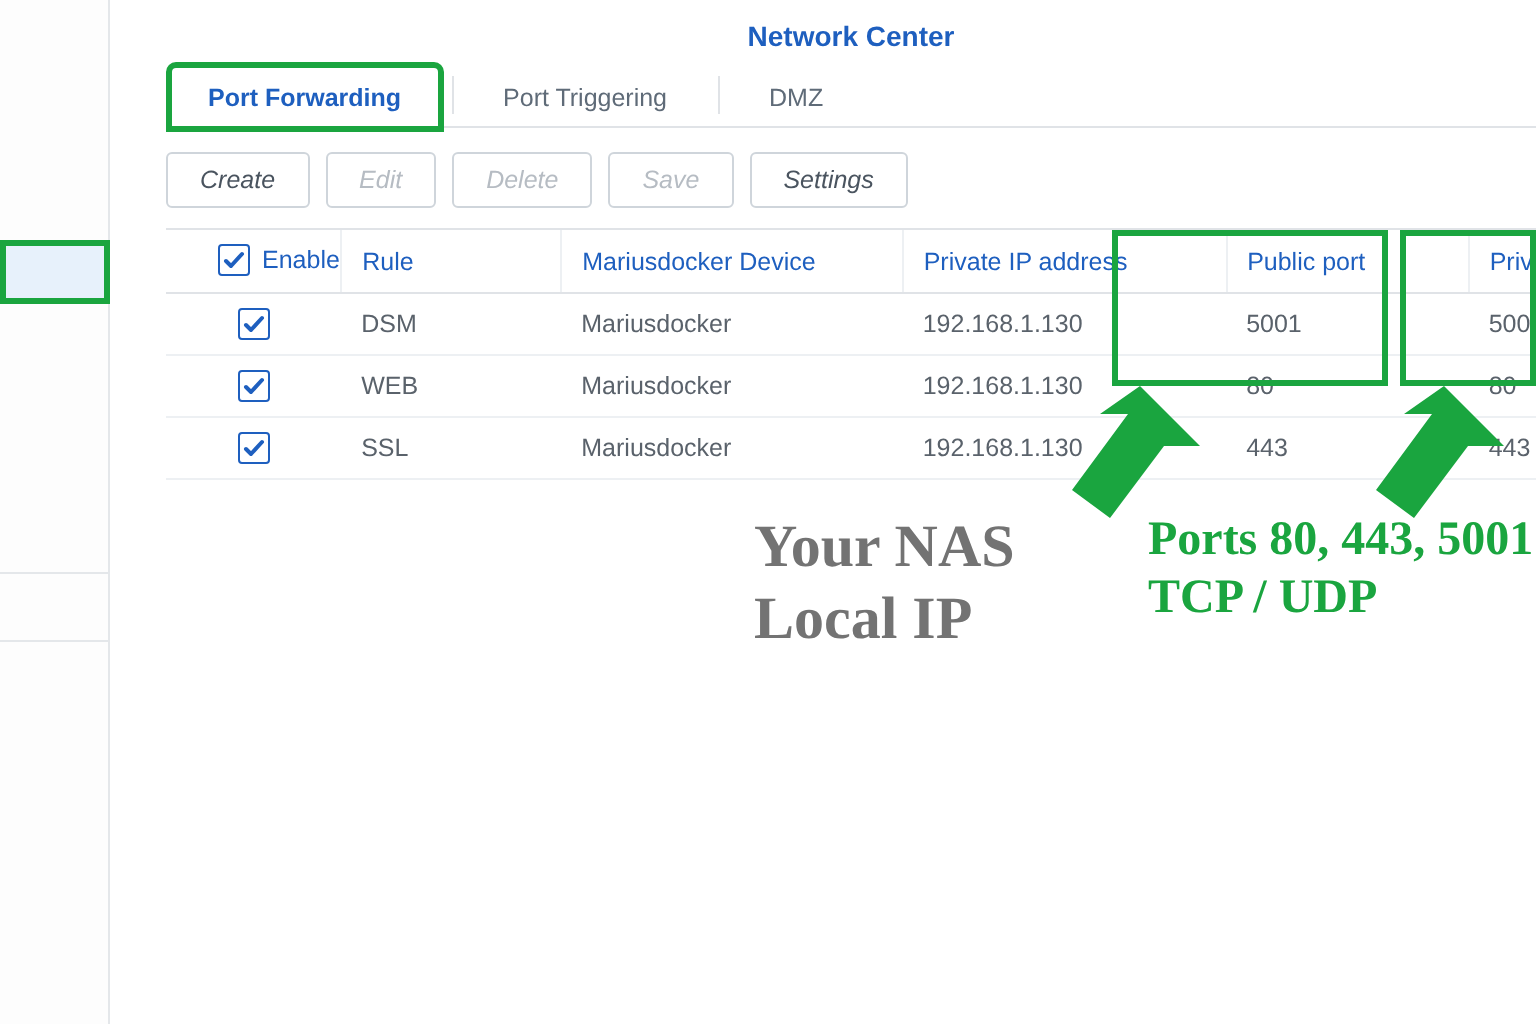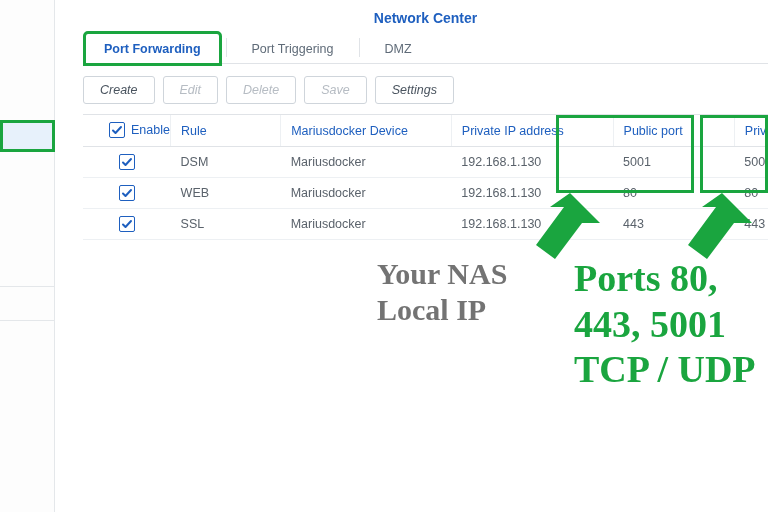--- a/index.html
+++ b/index.html
@@ -37,21 +37,21 @@
   .cell-center { text-align: center; }
 
   
   .hl { position: absolute; border: 3px solid #1aa53f; pointer-events: none; }
   .hl.ip   { left: 556px; top: 115px; width: 138px; height: 78px; }
   .hl.pub  { left: 700px; top: 115px; width: 68px;  height: 78px; }
 
   .arrow { position: absolute; color: #1aa53f; }
   .caption { position: absolute; font-family: Georgia, "Times New Roman", serif; font-weight: 700; }
   .caption.ip  { left: 377px; top: 256px; color: #737373; font-size: 30px; line-height: 1.2; }
-  .caption.pts { left: 574px; top: 256px; color: #1aa53f; font-size: 38px; line-height: 1.2; }
+  .caption.pts { left: 574px; top: 256px; color: #1aa53f; font-size: 24px; line-height: 1.2; }
 </style>
 </head>
 <body>
 
 <div class="app">
 
   <div class="sidebar">
     <div class="sidebar-item outline"></div>
     <div class="sidebar-rule" style="top:286px"></div>
     <div class="sidebar-rule" style="top:320px"></div>

